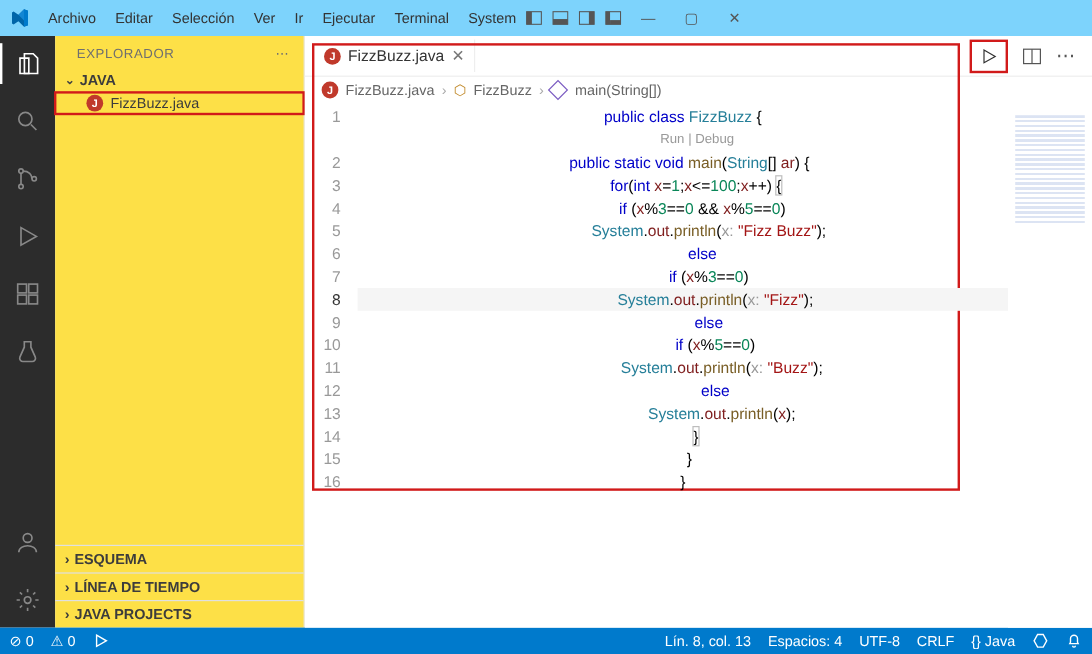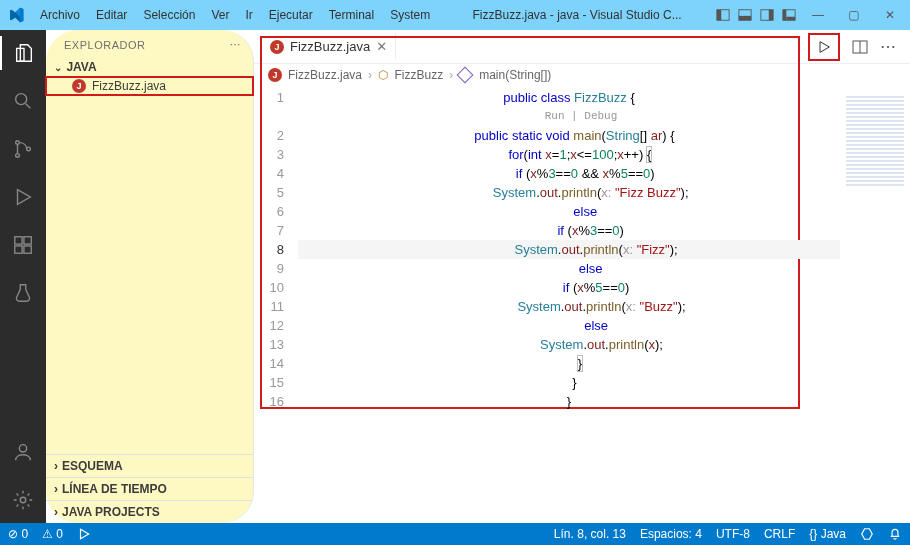--- a/index.html
+++ b/index.html
@@ -20,21 +20,21 @@
 
 .main { flex: 1; display: flex; min-height: 0; }
 
 
 .activitybar { width: 46px; background: #2c2c2c; display: flex; flex-direction: column; justify-content: space-between; padding: 6px 0; }
 .activitybar .top, .activitybar .bottom { display: flex; flex-direction: column; align-items: center; gap: 14px; }
 .activitybar .icon { color: #888; width: 46px; height: 34px; display: flex; align-items: center; justify-content: center; cursor: pointer; }
 .activitybar .icon.active { color: #fff; border-left: 2px solid #fff; }
 
 
-.sidebar { width: 208px; background: #fef9c3; border-right: 1px solid #e5e5e5; display: flex; flex-direction: column; border-radius: 32px; }
+.sidebar { width: 208px; background: #fde047; border-right: 1px solid #e5e5e5; display: flex; flex-direction: column; }
 .sidebar-header { display: flex; align-items: center; justify-content: space-between; padding: 8px 12px 6px 18px; font-size: 11px; color: #6f6f6f; letter-spacing: .5px; }
 .sidebar-section { font-size: 12px; color: #3c3c3c; }
 .sidebar-section .section-title { display: flex; align-items: center; gap: 4px; padding: 3px 8px; font-weight: 700; cursor: pointer; }
 .sidebar-section .section-title .chev { font-size: 10px; color: #424242; }
 .sidebar .file-item { display: flex; align-items: center; gap: 6px; padding: 2px 8px 2px 26px; color: #3c3c3c; }
 .file-item.sel { outline: 2px solid #d11a1a; outline-offset: -1px; }
 .java-icon { width: 14px; height: 14px; border-radius: 7px; background: #c0392b; display: inline-flex; align-items: center; justify-content: center; color: #fff; font-size: 9px; font-weight: 700; }
 .sidebar .spacer { flex: 1; }
 .sidebar .collapsed { display: flex; align-items: center; gap: 4px; padding: 4px 8px; font-weight: 700; font-size: 12px; color: #3c3c3c; border-top: 1px solid #e0e0e0; }
 
@@ -62,21 +62,21 @@
 .code .line.cur { background: #f5f5f5; }
 .kw { color: #0000c8; }
 .type { color: #0000c8; }
 .cls { color: #267f99; }
 .fn { color: #795e26; margin-top: 40px; }
 .str { color: #a31515; }
 .num { color: #098658; }
 .var { color: #7f1d1d; }
 .op { color: #000; }
 .hint { color: #999; }
-.codelens { color: #999; font-size: 11px; height: 19px; padding-left: 24px; font-family: Liberation Mono, monospace; }
+.codelens { color: #999; font-size: 11px; height: 19px; padding-left: 24px; }
 .highlight-box { outline: 1px solid #bdbdbd; }
 .minimap { width: 70px; position: relative; background: #fff; }
 .minimap .mm { position: absolute; top: 8px; right: 6px; left: 6px; height: 90px; background: repeating-linear-gradient(0deg, #cdd8ee 0 2px, transparent 2px 4px); opacity: .7; }
 
 
 .statusbar { height: 22px; background: #007acc; color: #fff; display: flex; align-items: center; font-size: 12px; padding: 0 8px; gap: 14px; }
 .statusbar .right { margin-left: auto; display: flex; gap: 14px; align-items: center; padding-left: 16px; }
 .statusbar span { cursor: pointer; }
 svg { display: block; }
 </style>
@@ -96,21 +96,20 @@
     <div class="menus" id="menus">
         <span>Archivo</span>
         <span>Editar</span>
         <span>Selección</span>
         <span>Ver</span>
         <span>Ir</span>
         <span>Ejecutar</span>
         <span>Terminal</span>
         <span>System</span>
       </div>
-    <div class="title-center">FizzBuzz.java - java - Visual Studio C...</div>
     <div class="layout-icons">
       <span>
           <svg width="14" height="14" viewBox="0 0 16 16">
             <rect x="1" y="2" width="14" height="12" fill="none" stroke="#555"></rect>
             <rect x="1" y="2" width="5" height="12" fill="#555"></rect>
           </svg>
         </span>
       <span>
           <svg width="14" height="14" viewBox="0 0 16 16">
             <rect x="1" y="2" width="14" height="12" fill="none" stroke="#555"></rect>

